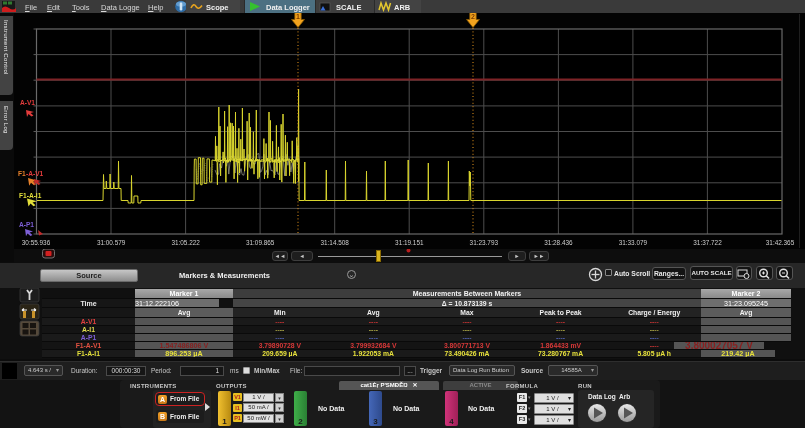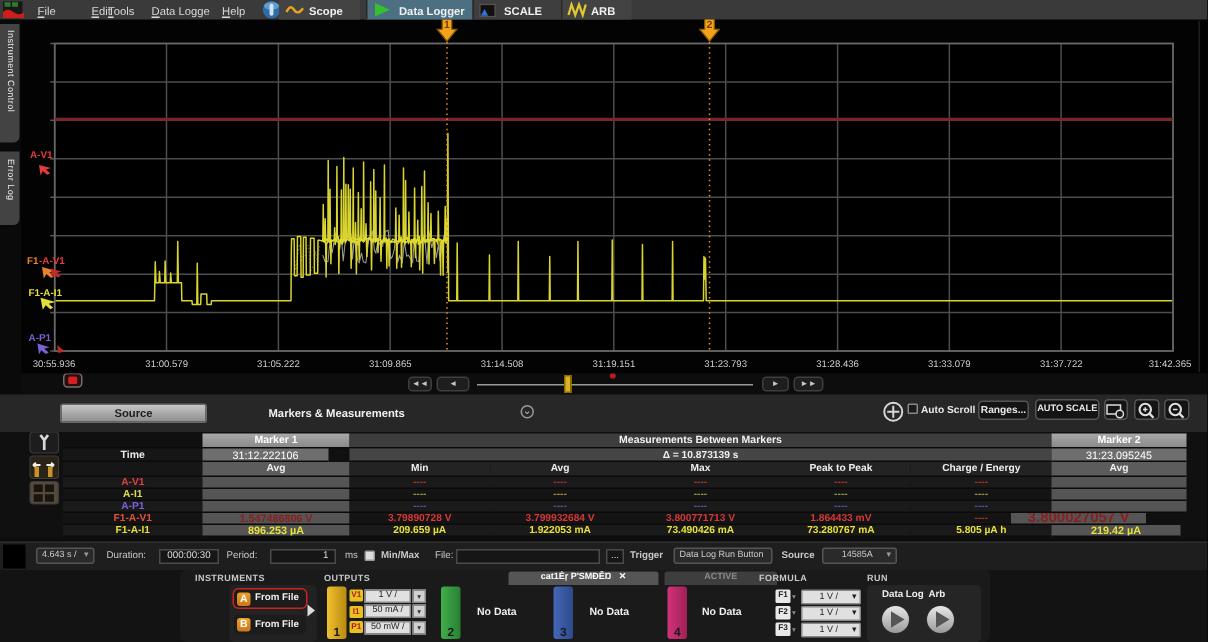--- a/index.html
+++ b/index.html
@@ -93,21 +93,21 @@
 </g>
 </svg>
 <div style="position:absolute;left:0;top:0;width:805px;height:13px;background:#3a3a3a">
 <svg width="17" height="13" style="position:absolute;left:1px;top:0">
 <rect x="1" y="1" width="13" height="11" fill="#181818"></rect>
 <rect x="2" y="1.5" width="4" height="3" fill="#2f7a2f"></rect>
       <rect x="7" y="1.5" width="4" height="3" fill="#2f7a2f"></rect>
 <path d="M1 8 Q 4 5 8 8 T 15 8 L 15 12 L 1 12 Z" fill="#cf1d1d"></path>
 </svg>
 <div class="mi" style="left:25px"><u>F</u>ile</div>
-<div class="mi" style="left:61px"><u>E</u>dit</div>
+<div class="mi" style="left:47px"><u>E</u>dit</div>
 <div class="mi" style="left:72px"><u>T</u>ools</div>
 <div class="mi" style="left:101px"><u>D</u>ata Logge</div>
 <div class="mi" style="left:148px"><u>H</u>elp</div>
 <svg width="14" height="13" style="position:absolute;left:174px;top:0">
 <circle cx="7" cy="6.5" r="5.8" fill="#2e6da8"></circle>
 <ellipse cx="7" cy="4" rx="5" ry="2.6" fill="#6fa8d8" opacity="0.8"></ellipse>
 <rect x="5.7" y="2.5" width="2.6" height="8" rx="1.2" fill="#cfe4f4"></rect>
 </svg>
 <div style="position:absolute;left:186px;top:0;width:54px;height:13px;background:#434343"></div>
 <svg width="13" height="9" style="position:absolute;left:190px;top:2px">
@@ -193,21 +193,21 @@
 <rect x="3.5" y="35" width="6" height="5" fill="#181410"></rect>
     <rect x="11" y="35" width="6" height="5" fill="#181410"></rect>
 <rect x="3.5" y="41.5" width="6" height="5" fill="#181410"></rect>
     <rect x="11" y="41.5" width="6" height="5" fill="#181410"></rect>
 </svg>
 <div style="position:absolute;left:42px;top:289px;width:93px;height:9.5px;background:#101010;color:#ddd;font-size:6.8px;font-weight:normal;text-align:center;line-height:9.5px;overflow:hidden;border-bottom:1px solid #0a0a0a"></div>
 <div style="position:absolute;left:135px;top:289px;width:98px;height:9.5px;background:linear-gradient(#a8a8a8,#8a8a8a);color:#fff;font-size:7px;font-weight:bold;text-align:center;line-height:9.5px;overflow:hidden;border-bottom:1px solid #0a0a0a">Marker 1</div>
 <div style="position:absolute;left:233px;top:289px;width:468px;height:9.5px;background:#3d3d3d;color:#f2f2f2;font-size:7px;font-weight:bold;text-align:center;line-height:9.5px;overflow:hidden;border-bottom:1px solid #0a0a0a">Measurements Between Markers</div>
 <div style="position:absolute;left:701px;top:289px;width:90px;height:9.5px;background:linear-gradient(#a8a8a8,#8a8a8a);color:#fff;font-size:7px;font-weight:bold;text-align:center;line-height:9.5px;overflow:hidden;border-bottom:1px solid #0a0a0a">Marker 2</div>
 <div style="position:absolute;left:42px;top:298.5px;width:93px;height:9.5px;background:#161616;color:#e8e8e8;font-size:7px;font-weight:bold;text-align:center;line-height:9.5px;overflow:hidden;border-bottom:1px solid #0a0a0a">Time</div>
-<div style="position:absolute;left:135px;top:298.5px;width:84px;height:9.5px;background:#6e6e6e;color:#fff;font-size:7.2px;font-weight:normal;text-align:center;line-height:9.5px;overflow:hidden;border-bottom:1px solid #0a0a0a">31:12.222106</div>
+<div style="position:absolute;left:135px;top:298.5px;width:84px;height:9.5px;background:#6e6e6e;color:#fff;font-size:7.2px;font-weight:normal;text-align:left;line-height:9.5px;overflow:hidden;border-bottom:1px solid #0a0a0a">31:12.222106</div>
 <div style="position:absolute;left:233px;top:298.5px;width:468px;height:9.5px;background:#454545;color:#f0f0f0;font-size:6.8px;font-weight:bold;text-align:center;line-height:9.5px;overflow:hidden;border-bottom:1px solid #0a0a0a">Δ = 10.873139 s</div>
 <div style="position:absolute;left:701px;top:298.5px;width:90px;height:9.5px;background:#6e6e6e;color:#fff;font-size:7.2px;font-weight:normal;text-align:center;line-height:9.5px;overflow:hidden;border-bottom:1px solid #0a0a0a">31:23.095245</div>
 <div style="position:absolute;left:42px;top:308px;width:93px;height:9.5px;background:#161616;color:#ddd;font-size:6.8px;font-weight:normal;text-align:center;line-height:9.5px;overflow:hidden;border-bottom:1px solid #0a0a0a"></div>
 <div style="position:absolute;left:135px;top:308px;width:98px;height:9.5px;background:#5c5c5c;color:#f0f0f0;font-size:6.8px;font-weight:bold;text-align:center;line-height:9.5px;overflow:hidden;border-bottom:1px solid #0a0a0a">Avg</div>
 <div style="position:absolute;left:233px;top:308px;width:93.60000000000002px;height:9.5px;background:#232323;color:#f0f0f0;font-size:6.8px;font-weight:bold;text-align:center;line-height:9.5px;overflow:hidden;border-bottom:1px solid #0a0a0a">Min</div>
 <div style="position:absolute;left:326.6px;top:308px;width:93.59999999999997px;height:9.5px;background:#232323;color:#f0f0f0;font-size:6.8px;font-weight:bold;text-align:center;line-height:9.5px;overflow:hidden;border-bottom:1px solid #0a0a0a">Avg</div>
 <div style="position:absolute;left:420.2px;top:308px;width:93.59999999999997px;height:9.5px;background:#232323;color:#f0f0f0;font-size:6.8px;font-weight:bold;text-align:center;line-height:9.5px;overflow:hidden;border-bottom:1px solid #0a0a0a">Max</div>
 <div style="position:absolute;left:513.8px;top:308px;width:93.60000000000002px;height:9.5px;background:#232323;color:#f0f0f0;font-size:6.8px;font-weight:bold;text-align:center;line-height:9.5px;overflow:hidden;border-bottom:1px solid #0a0a0a">Peak to Peak</div>
 <div style="position:absolute;left:607.4px;top:308px;width:93.60000000000002px;height:9.5px;background:#232323;color:#f0f0f0;font-size:6.8px;font-weight:bold;text-align:center;line-height:9.5px;overflow:hidden;border-bottom:1px solid #0a0a0a">Charge / Energy</div>
 <div style="position:absolute;left:701px;top:308px;width:90px;height:9.5px;background:#5c5c5c;color:#f0f0f0;font-size:6.8px;font-weight:bold;text-align:center;line-height:9.5px;overflow:hidden;border-bottom:1px solid #0a0a0a">Avg</div>
@@ -243,21 +243,21 @@
 <div style="position:absolute;left:513.8px;top:341.5px;width:93.60000000000002px;height:8px;background:#141414;color:#d83838;font-size:6.8px;font-weight:bold;text-align:center;line-height:8px;overflow:hidden;border-bottom:1px solid #0a0a0a">1.864433 mV</div>
 <div style="position:absolute;left:607.4px;top:341.5px;width:93.60000000000002px;height:8px;background:#141414;color:#b03030;font-size:6.8px;font-weight:bold;text-align:center;line-height:8px;overflow:hidden;border-bottom:1px solid #0a0a0a">----</div>
 <div style="position:absolute;left:674px;top:341.5px;width:90px;height:8px;background:#555555;color:#8a1f1f;font-size:10px;font-weight:bold;text-align:center;line-height:8px;overflow:hidden;border-bottom:1px solid #0a0a0a">3.800027057 V</div>
 <div style="position:absolute;left:42px;top:349.5px;width:93px;height:8px;background:#1a1a1a;color:#e3df3a;font-size:6.8px;font-weight:bold;text-align:center;line-height:8px;overflow:hidden;border-bottom:1px solid #0a0a0a">F1-A-I1</div>
 <div style="position:absolute;left:135px;top:349.5px;width:98px;height:8px;background:#555555;color:#e8e23c;font-size:7.2px;font-weight:bold;text-align:center;line-height:8px;overflow:hidden;border-bottom:1px solid #0a0a0a">896.253 µA</div>
 <div style="position:absolute;left:233px;top:349.5px;width:93.60000000000002px;height:8px;background:#1a1a1a;color:#e8e23c;font-size:6.8px;font-weight:bold;text-align:center;line-height:8px;overflow:hidden;border-bottom:1px solid #0a0a0a">209.659 µA</div>
 <div style="position:absolute;left:326.6px;top:349.5px;width:93.59999999999997px;height:8px;background:#1a1a1a;color:#e8e23c;font-size:6.8px;font-weight:bold;text-align:center;line-height:8px;overflow:hidden;border-bottom:1px solid #0a0a0a">1.922053 mA</div>
 <div style="position:absolute;left:420.2px;top:349.5px;width:93.59999999999997px;height:8px;background:#1a1a1a;color:#e8e23c;font-size:6.8px;font-weight:bold;text-align:center;line-height:8px;overflow:hidden;border-bottom:1px solid #0a0a0a">73.490426 mA</div>
 <div style="position:absolute;left:513.8px;top:349.5px;width:93.60000000000002px;height:8px;background:#1a1a1a;color:#e8e23c;font-size:6.8px;font-weight:bold;text-align:center;line-height:8px;overflow:hidden;border-bottom:1px solid #0a0a0a">73.280767 mA</div>
 <div style="position:absolute;left:607.4px;top:349.5px;width:93.60000000000002px;height:8px;background:#1a1a1a;color:#e8e23c;font-size:6.8px;font-weight:bold;text-align:center;line-height:8px;overflow:hidden;border-bottom:1px solid #0a0a0a">5.805 µA h</div>
-<div style="position:absolute;left:701px;top:349.5px;width:86px;height:8px;background:#555555;color:#e8e23c;font-size:7.2px;font-weight:bold;text-align:center;line-height:8px;overflow:hidden;border-bottom:1px solid #0a0a0a">219.42 µA</div>
+<div style="position:absolute;left:701px;top:349.5px;width:74px;height:8px;background:#555555;color:#e8e23c;font-size:7.2px;font-weight:bold;text-align:center;line-height:8px;overflow:hidden;border-bottom:1px solid #0a0a0a">219.42 µA</div>
 <div style="position:absolute;left:0;top:361px;width:805px;height:19px;background:#1e1e1e;border-top:1px solid #2e2e2e">
 <div style="position:absolute;left:2px;top:1px;width:15px;height:16px;background:#000"></div>
 <div class="drop" style="left:24px;top:3px;width:39px">4.643 s / <span style="float:right;color:#999">▾</span></div>
 <div class="slabel" style="left:71px">Duration:</div>
 <div class="sbox" style="left:106px;top:3.5px;width:40px;text-align:center">000:00:30</div>
 <div class="slabel" style="left:151px">Period:</div>
 <div class="sbox" style="left:180px;top:3.5px;width:44px;text-align:right;padding-right:4px">1</div>
 <div class="slabel" style="left:230px">ms</div>
 <div style="position:absolute;left:243px;top:5px;width:7px;height:7px;border:1px solid #999;border-radius:1px;background:#ddd"></div>
 <div class="slabel" style="left:254px;font-weight:bold">Min/Max</div>

